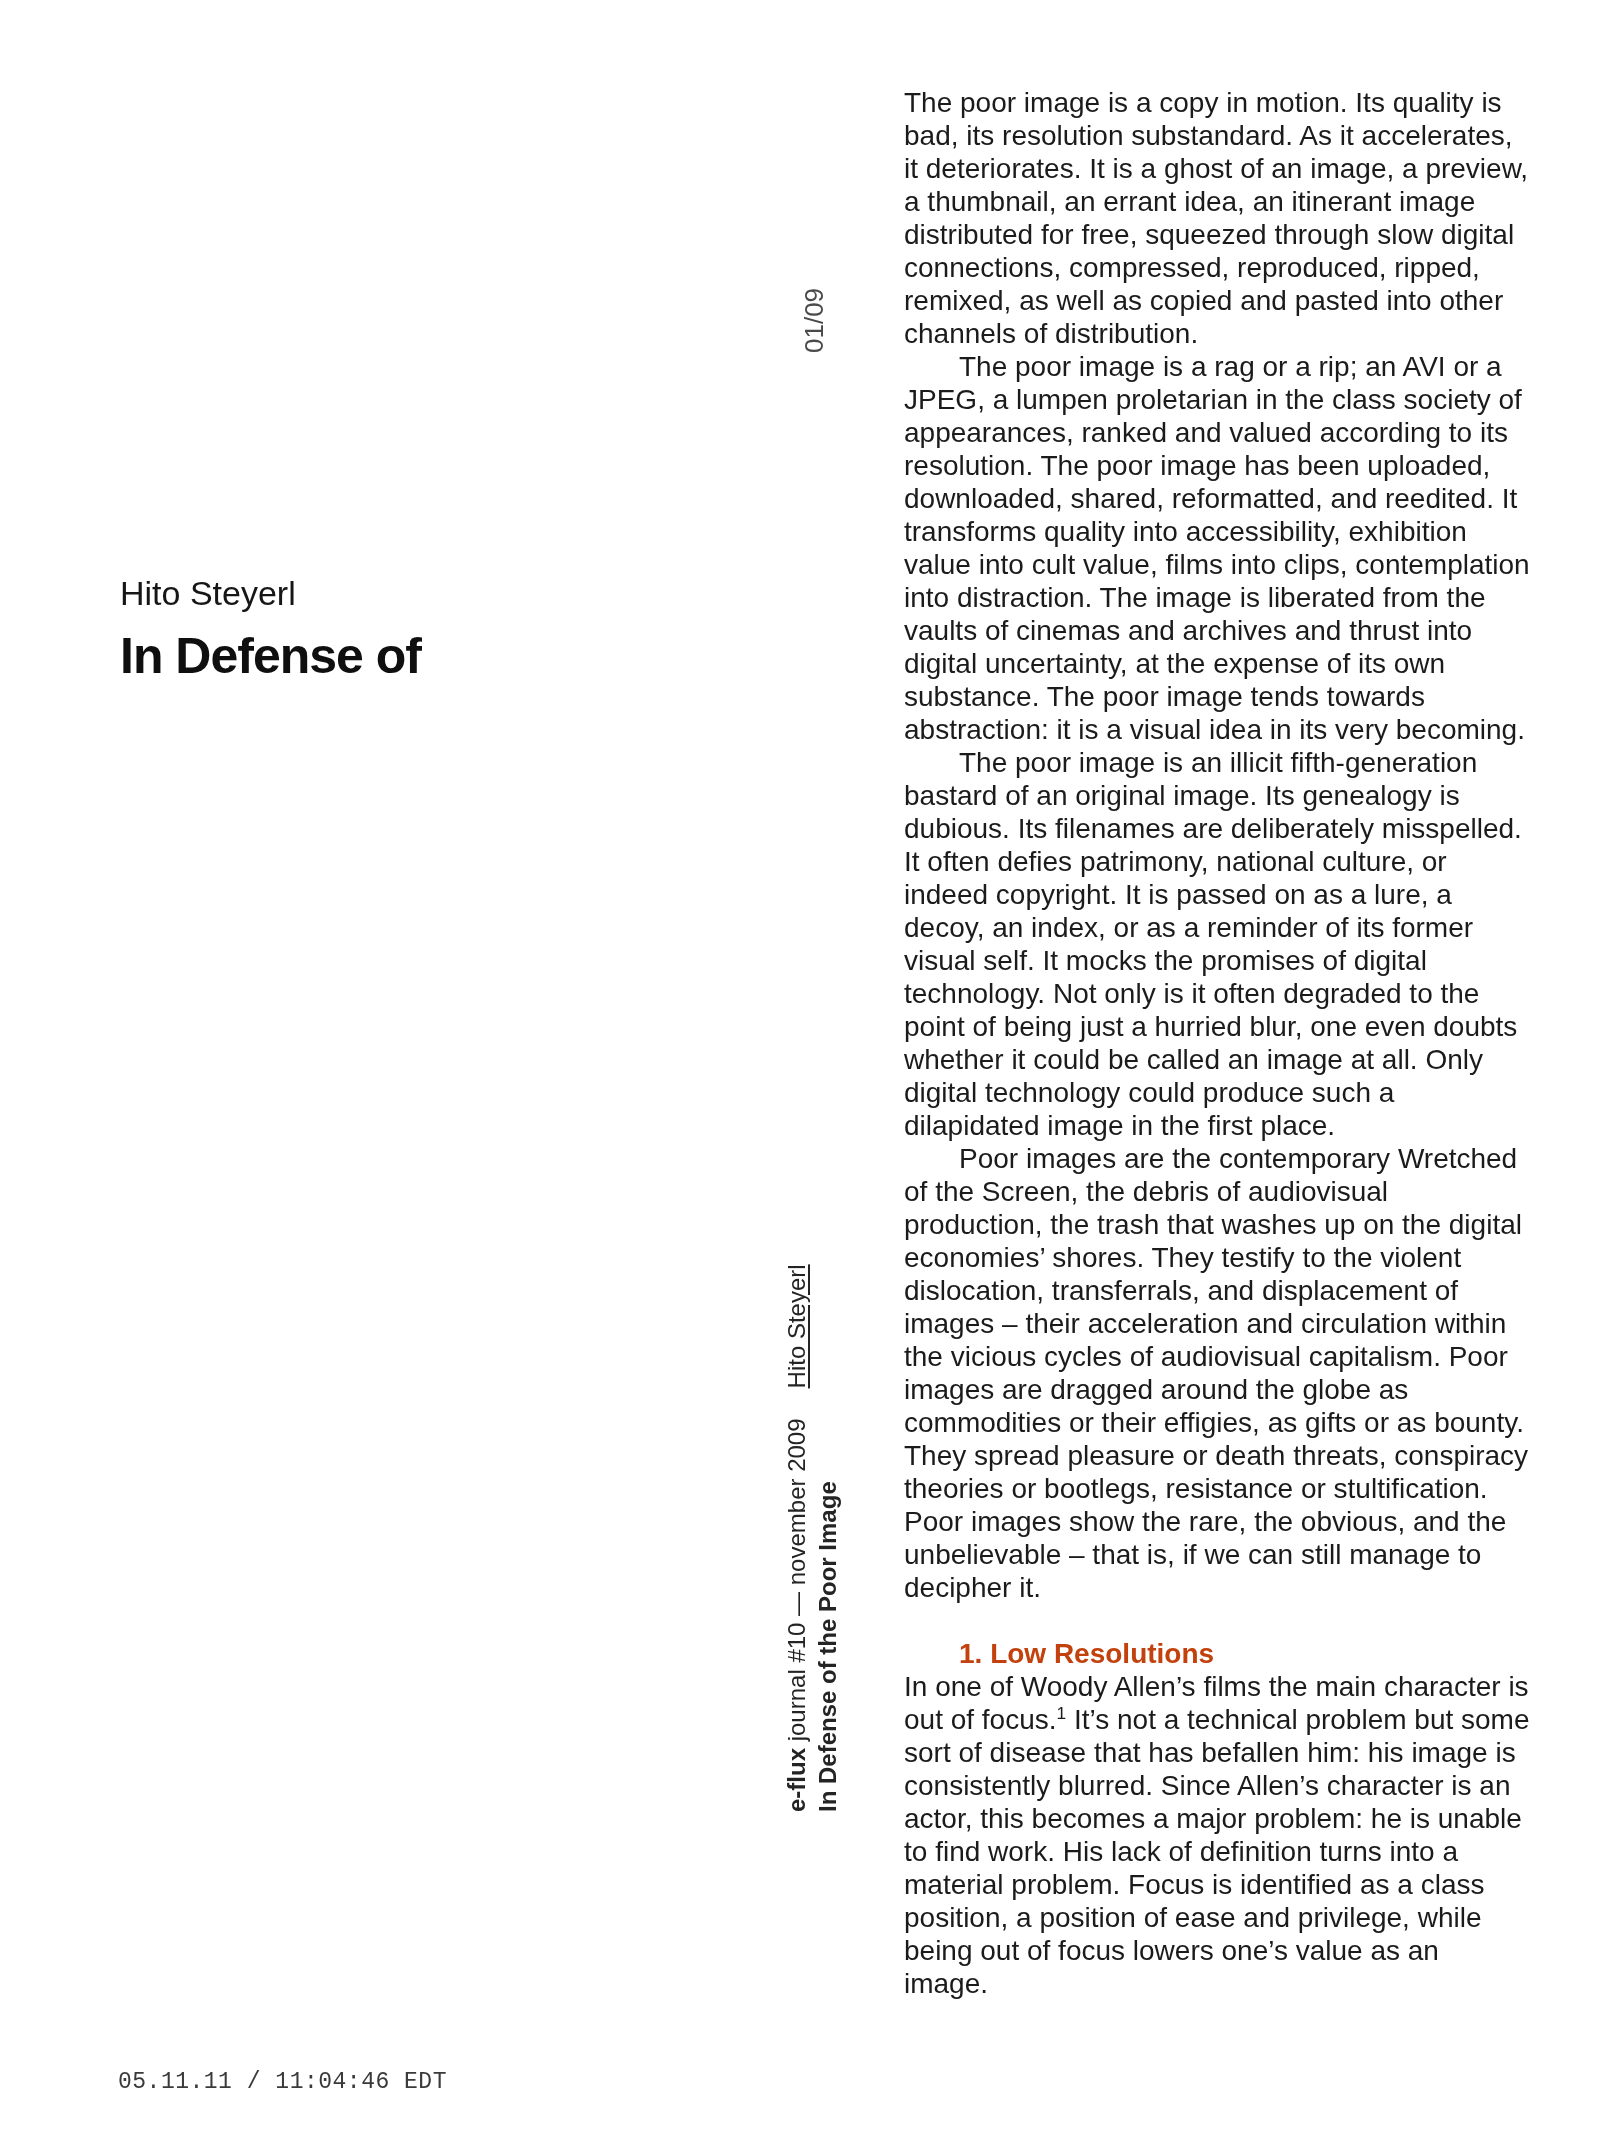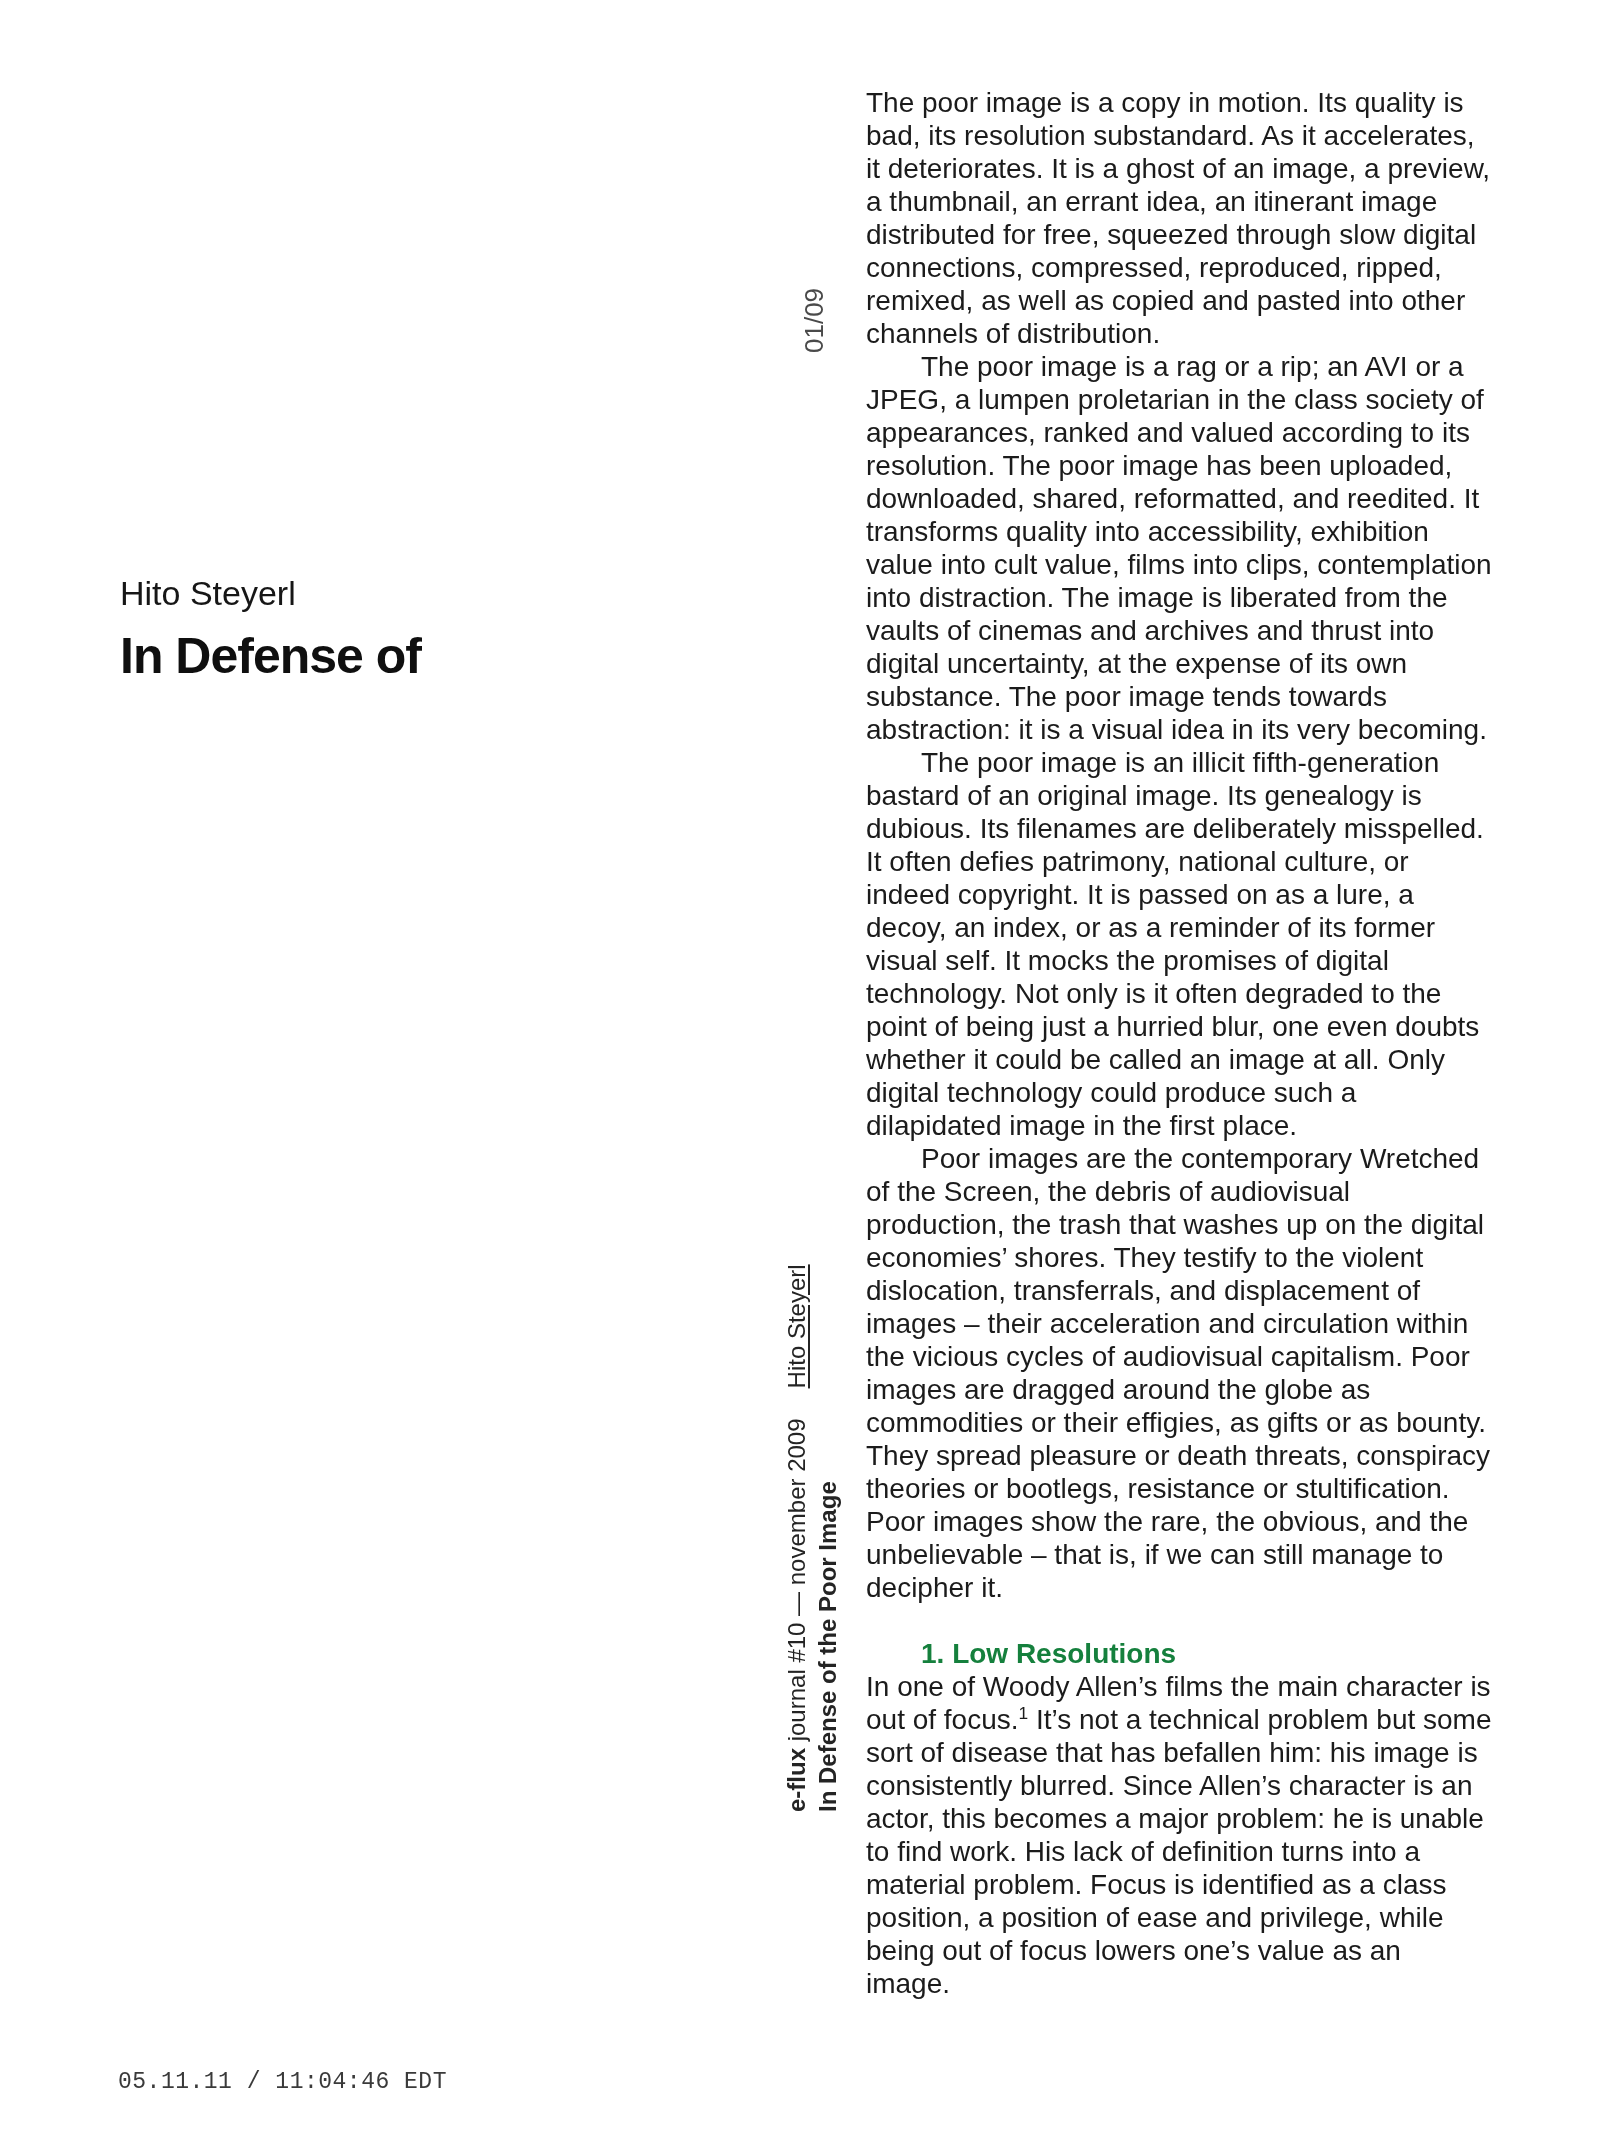--- a/index.html
+++ b/index.html
@@ -73,36 +73,36 @@
   .masthead .bold { font-weight: 700; }
   .masthead .m-author {
     text-decoration: underline;
     text-underline-offset: 3px;
     margin-left: 30px;
   }
 
   
   .body-col {
     position: absolute;
-    left: 866px;
+    left: 904px;
     top: 86px;
     width: 626px;
     font-size: 28px;
     line-height: 33px;
     color: #1b1b1b;
   }
   .body-col p { margin: 0; }
   .body-col p.indent { text-indent: 55px; }
   .section-heading {
     margin: 33px 0 0 0;
     font-size: 28px;
     line-height: 33px;
     font-weight: 700;
     text-indent: 55px;
-    color: #15803d;
+    color: #c2410c;
   }
   sup.footref {
     font-size: 0.62em;
     vertical-align: super;
     line-height: 0;
   }
 
   
   .timestamp {
     position: absolute;

